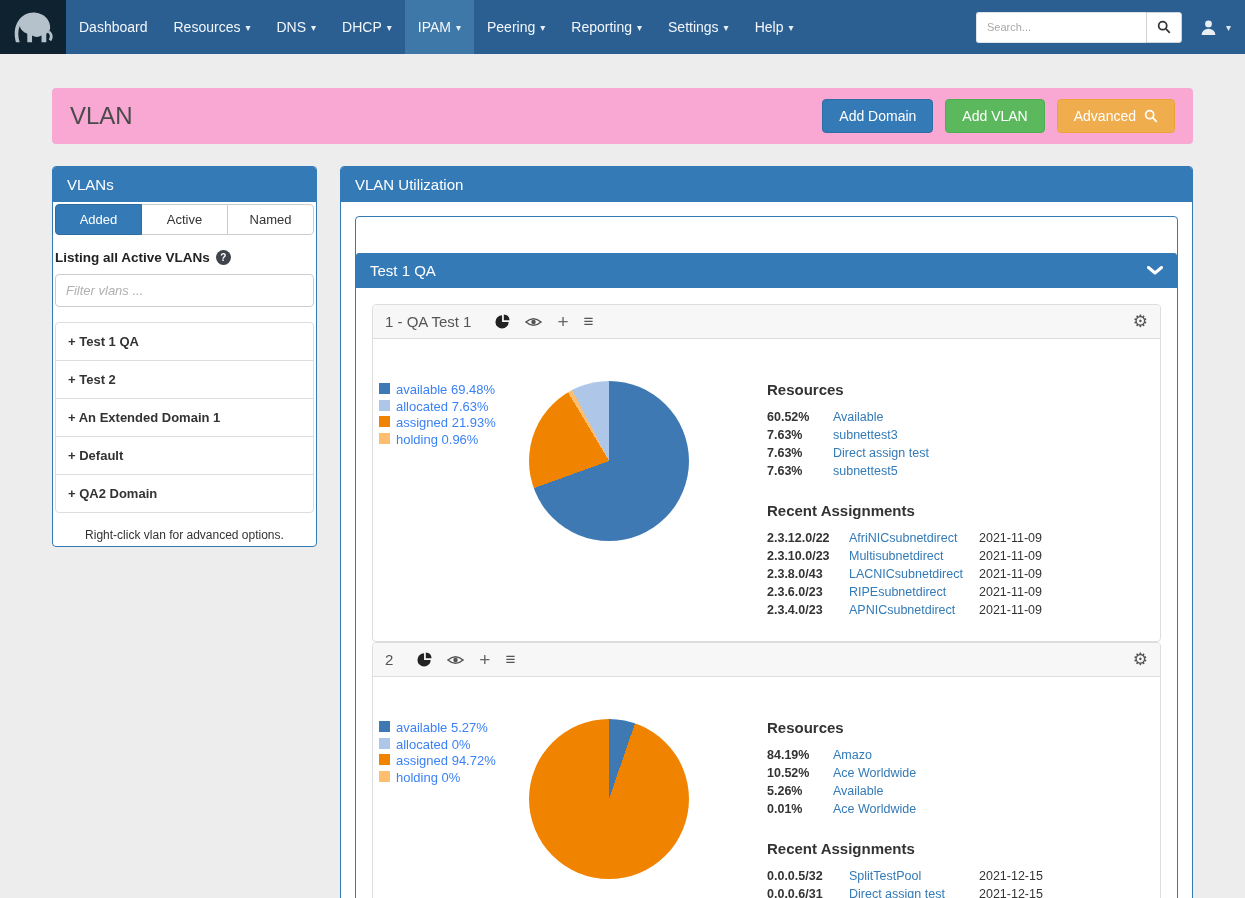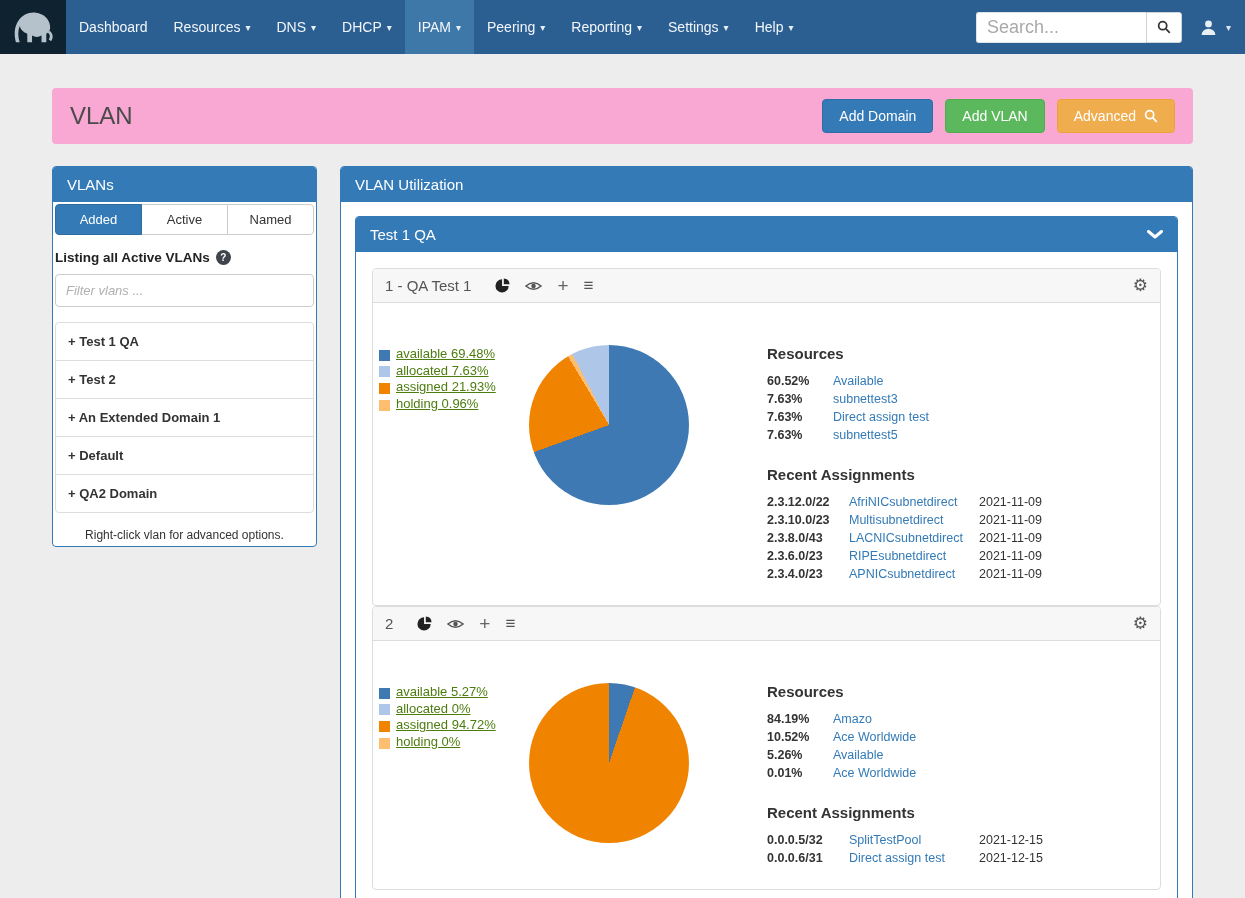--- a/index.html
+++ b/index.html
@@ -13,21 +13,21 @@
 
   
   .navbar { height:54px; background:#2b5f92; display:flex; align-items:stretch; color:#fff; }
   .logo { width:66px; background:#0f2230; display:flex; align-items:center; justify-content:center; flex:none; }
   .nav-items { display:flex; }
   .nav-item { display:flex; align-items:center; padding:0 13px; font-size:14px; color:#f2f6fa; text-decoration:none; cursor:pointer; }
   .nav-item.active { background:#3e78a9; }
   .caret { font-size:10px; margin-left:5px; opacity:.95; }
   .nav-right { margin-left:auto; display:flex; align-items:center; padding-right:14px; }
   .searchbox { display:flex; align-items:center; }
-  .search-input { width:170px; height:31px; border:1px solid #dfe4e8; border-right:none; border-radius:3px 0 0 3px; padding:0 10px; font-size:18px; outline:none; color:#333; }
+  .search-input { width:170px; height:31px; border:1px solid #dfe4e8; border-right:none; border-radius:3px 0 0 3px; padding:0 10px; font-size:11px; outline:none; color:#333; }
   .search-input::placeholder { color:#a9a9a9; }
   .search-btn { width:36px; height:31px; background:#fff; border:1px solid #cfd4d8; border-radius:0 3px 3px 0; display:flex; align-items:center; justify-content:center; cursor:pointer; color:#333; }
   .user { display:flex; align-items:center; margin-left:18px; cursor:pointer; color:#e9eef3; gap:4px; }
 
   
   .page-header { margin:34px 52px 0; background:#f9a8d4; border-radius:4px; padding:11px 18px; display:flex; align-items:center; }
   .page-title { font-size:24px; font-weight:400; color:#4a4a4a; margin:0 30px 0 0; }
   .tab-btn { font-size:13px; padding:8px 15px; border:1px solid #ccc; background:#fff; border-radius:4px; color:#333; margin-right:10px; cursor:pointer; font-family:inherit; }
   .tab-btn.active { background:#e6e6e6; border-color:#adadad; box-shadow:inset 0 2px 4px rgba(0,0,0,.12); }
   .page-actions { margin-left:auto; display:flex; gap:12px;padding-left:44px; }
@@ -53,37 +53,37 @@
   .filter-input::placeholder { color:#b0b0b0; }
   .vlan-list { border:1px solid #ddd; border-radius:4px; list-style:none; margin:0; padding:0; }
   .vlan-item { padding:11px 12px; font-size:13px; font-weight:bold; color:#333; border-bottom:1px solid #ddd; cursor:pointer; }
   .vlan-item:last-child { border-bottom:none; }
   .sidebar-note { font-size:12px; color:#333; text-align:center; margin:15px 0 2px; }
 
   
   .main { flex:1; }
   .main-body { padding:14px; }
   .domain-panel { border:1px solid #337ab7; border-radius:4px; background:#fff; }
-  .domain-header { background:#337ab7; color:#fff; padding:9px 14px; font-size:15px; border-radius:3px 3px 0 0; display:flex; align-items:center; justify-content:space-between; cursor:pointer; }
+  .domain-header { background:#337ab7; color:#fff; padding:9px 14px; font-size:15px; border-radius:3px 3px 0 0; display:flex; align-items:center; justify-content:space-between; cursor:pointer;margin-top:36px; }
   .domain-body { padding:16px; }
 
   
   .block { border:1px solid #ddd; border-radius:4px; background:#fff; }
   .block:last-child { margin-bottom:0; }
   .block-header { background:#f7f7f7; border-bottom:1px solid #ddd; border-radius:3px 3px 0 0; padding:6px 12px; display:flex; align-items:center; min-height:34px; }
   .block-title { font-size:15px; color:#555; margin-right:24px; }
   .block-tools { display:flex; align-items:center; gap:15px; color:#555; }
   .tool { cursor:pointer; display:inline-flex; align-items:center; line-height:1; }
   .tool.plus { font-size:19px; color:#666; font-weight:500; }
   .tool.bars { font-size:17px; color:#555; }
   .gear { margin-left:auto; font-size:17px; color:#555; cursor:pointer; line-height:1; }
 
   .block-content { display:flex; align-items:flex-start; padding:42px 26px 24px 6px; }
   .legend { list-style:none; margin:2px 0 0; padding:0; width:150px; flex:none; }
-  .legend-item { display:flex; align-items:flex-end; gap:6px; font-size:13px; color:#4d7c0f; margin-bottom:3px; line-height:1.05;text-decoration:underline; }
+  .legend-item { display:flex; align-items:flex-start; gap:6px; font-size:13px; color:#3b82f6; margin-bottom:3px; line-height:1.05; }
   .swatch { width:11px; height:11px; flex:none; }
   .pie-wrap { width:190px; flex:none; display:flex; justify-content:flex-start; }
   .pie { width:160px; height:160px; border-radius:50%; background:#f08300; }
   .res-col { flex:1; padding-left:48px; min-width:0; }
   .res-title { font-size:15px; font-weight:bold; color:#333; margin:0 0 12px; }
   .assign-title { margin-top:24px; }
   .res-grid { display:grid; grid-template-columns:56px max-content; column-gap:10px; row-gap:4px; font-size:12.5px; align-items:baseline; }
   .res-pct { font-weight:bold; color:#333; }
   .link { color:#337ab7; cursor:pointer; text-decoration:none; }
   .assign-grid { display:grid; grid-template-columns:72px minmax(120px,max-content) max-content; column-gap:10px; row-gap:4px; font-size:12.5px; align-items:baseline; }

